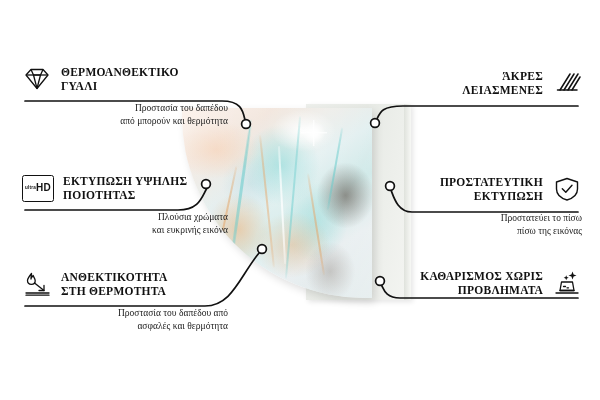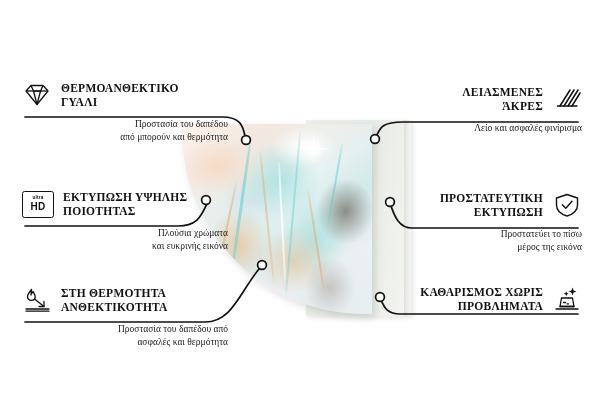--- a/index.html
+++ b/index.html
@@ -3,21 +3,21 @@
 <meta charset="utf-8">
 <style>
   html,body{margin:0;padding:0;}
   body{
     width:600px;height:400px;
     background:#ffffff;
     font-family:"Liberation Serif", serif;
     overflow:hidden;
     position:relative;
   }
-  .stage{position:absolute;inset:0;width:600px;height:338px;margin-top:16px;}
+  .stage{position:absolute;inset:0;width:600px;height:338px;}
 
   
   .product{
     position:absolute;
     left:178px;top:98px;
     width:240px;height:212px;
   }
   .panel-back{
     position:absolute;
     left:128px;top:6px;
@@ -89,21 +89,21 @@
   .feat-desc{
     margin-top:6px;
     font-size:9.5px;line-height:12.5px;color:#222;
     font-family:"Liberation Serif", serif;
     text-align:right;
   }
   .ico{width:30px;height:26px;flex:0 0 30px;display:block;}
 
   .hd-badge{
     width:30px;height:25px;border:1.6px solid #111;border-radius:2.5px;
-    display:flex;flex-direction:column;align-items:center;justify-content:center;
+    display:flex;flex-direction:row;align-items:center;justify-content:center;
     line-height:1;flex:0 0 30px;
   }
   .hd-badge .u{font-size:4.6px;letter-spacing:.2px;color:#111;font-family:"Liberation Sans",sans-serif;font-weight:700;}
   .hd-badge .h{font-size:10px;letter-spacing:.2px;color:#111;font-family:"Liberation Sans",sans-serif;font-weight:700;margin-top:.5px;}
 </style>
 </head>
 <body>
 
 <div class="stage">
 
@@ -192,67 +192,64 @@
       <svg class="ico" viewBox="0 0 30 26">
         <g fill="none" stroke="#111" stroke-width="1.3" stroke-linecap="round" stroke-linejoin="round">
           <path d="M9.5,2.5 C7,5.5 5.5,7.5 5.5,9.6 C5.5,11.8 7.2,13.4 9.4,13.4 C11.6,13.4 13.2,11.8 13.2,9.7 C13.2,7.6 11.6,6.2 11,4.3 C10.6,6 9,6.4 9,8 C9,6 9.4,4.3 9.5,2.5 Z"></path>
           <path d="M12.5,12 L22,19.5"></path>
           <path d="M22,14.5 L22,19.5 L17,19.5"></path>
           <path d="M4,22 L27,22"></path>
           <path d="M4,24.2 L27,24.2"></path>
         </g>
       </svg>
       <div>
+        <div class="feat-title">ΑΝΘΕΚΤΙΚΟΤΗΤΑ</div>
         <div class="feat-title">ΣΤΗ ΘΕΡΜΟΤΗΤΑ</div>
-        <div class="feat-title">ΑΝΘΕΚΤΙΚΟΤΗΤΑ</div>
       </div>
     </div>
     <div class="feat-desc">
       <div>Προστασία του δαπέδου από</div>
       <div>ασφαλές και θερμότητα</div>
     </div>
   </div>
 
   <div class="feat right" style="top:66px;">
     <div class="feat-head">
       <svg class="ico" viewBox="0 0 30 26">
         <g stroke="#111" stroke-width="1.5" stroke-linecap="round">
           <path d="M8,20 L18,4"></path>
           <path d="M12,20 L22,4"></path>
           <path d="M16,20 L26,4"></path>
           <path d="M20,20 L28,7"></path>
           <path d="M5.5,20 L25,20"></path>
         </g>
       </svg>
       <div>
+        <div class="feat-title">ΆΚΡΕΣ</div>
         <div class="feat-title">ΛΕΙΑΣΜΕΝΕΣ</div>
-        <div class="feat-title">ΆΚΡΕΣ</div>
-      </div>
-    </div>
-    <div class="feat-desc">
-      <div>Λείο και ασφαλές φινίρισμα</div>
+      </div>
     </div>
   </div>
 
   <div class="feat right" style="top:172px;">
     <div class="feat-head">
       <svg class="ico" viewBox="0 0 30 26">
         <g fill="none" stroke="#111" stroke-width="1.4" stroke-linecap="round" stroke-linejoin="round">
           <path d="M15,2.5 L25.5,6 L25.5,13 C25.5,18.4 20.8,22.3 15,24 C9.2,22.3 4.5,18.4 4.5,13 L4.5,6 Z"></path>
           <path d="M10.3,12.8 L13.8,16.3 L20,9.2"></path>
         </g>
       </svg>
       <div>
         <div class="feat-title">ΠΡΟΣΤΑΤΕΥΤΙΚΗ</div>
         <div class="feat-title">ΕΚΤΥΠΩΣΗ</div>
       </div>
     </div>
     <div class="feat-desc">
       <div>Προστατεύει το πίσω</div>
-      <div>μέρος της εικόνα</div>
+      <div>πίσω της εικόνας</div>
     </div>
   </div>
 
   <div class="feat right" style="top:266px;">
     <div class="feat-head">
       <svg class="ico" viewBox="0 0 30 26">
         <g fill="none" stroke="#111" stroke-width="1.3" stroke-linecap="round" stroke-linejoin="round">
           <path d="M8,20.5 L9.5,12 L20.5,12 L22,20.5 Z"></path>
           <path d="M8,20.5 L22,20.5"></path>
           <path d="M4,23 L26,23"></path>

